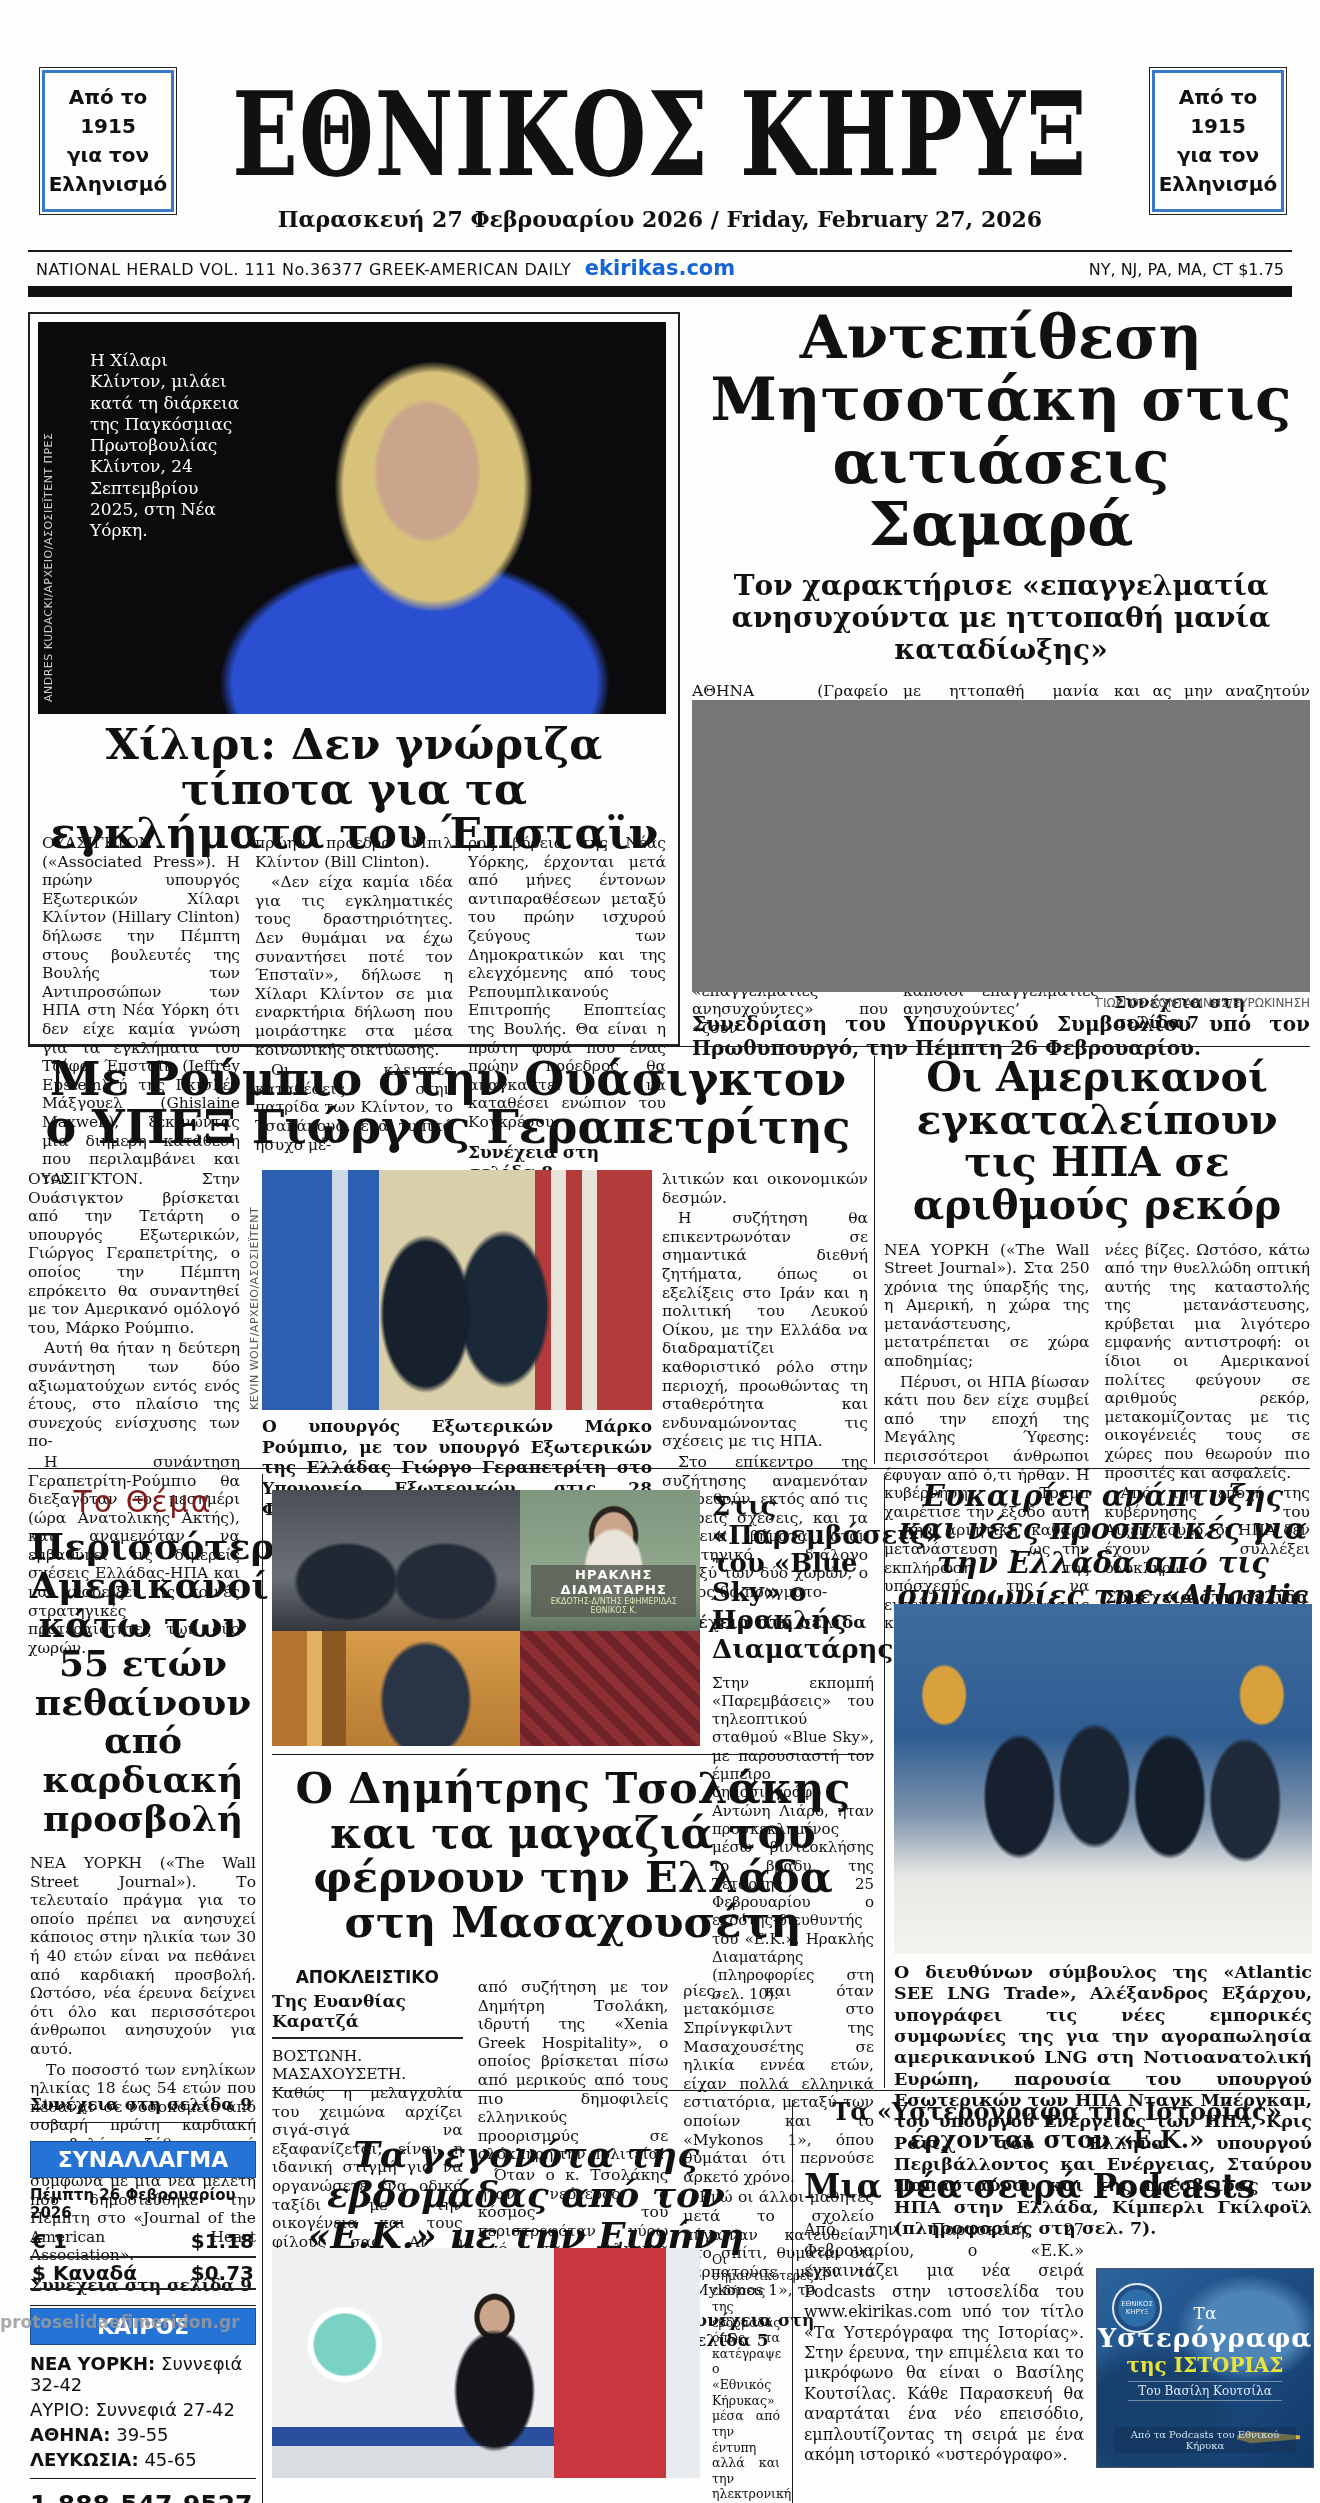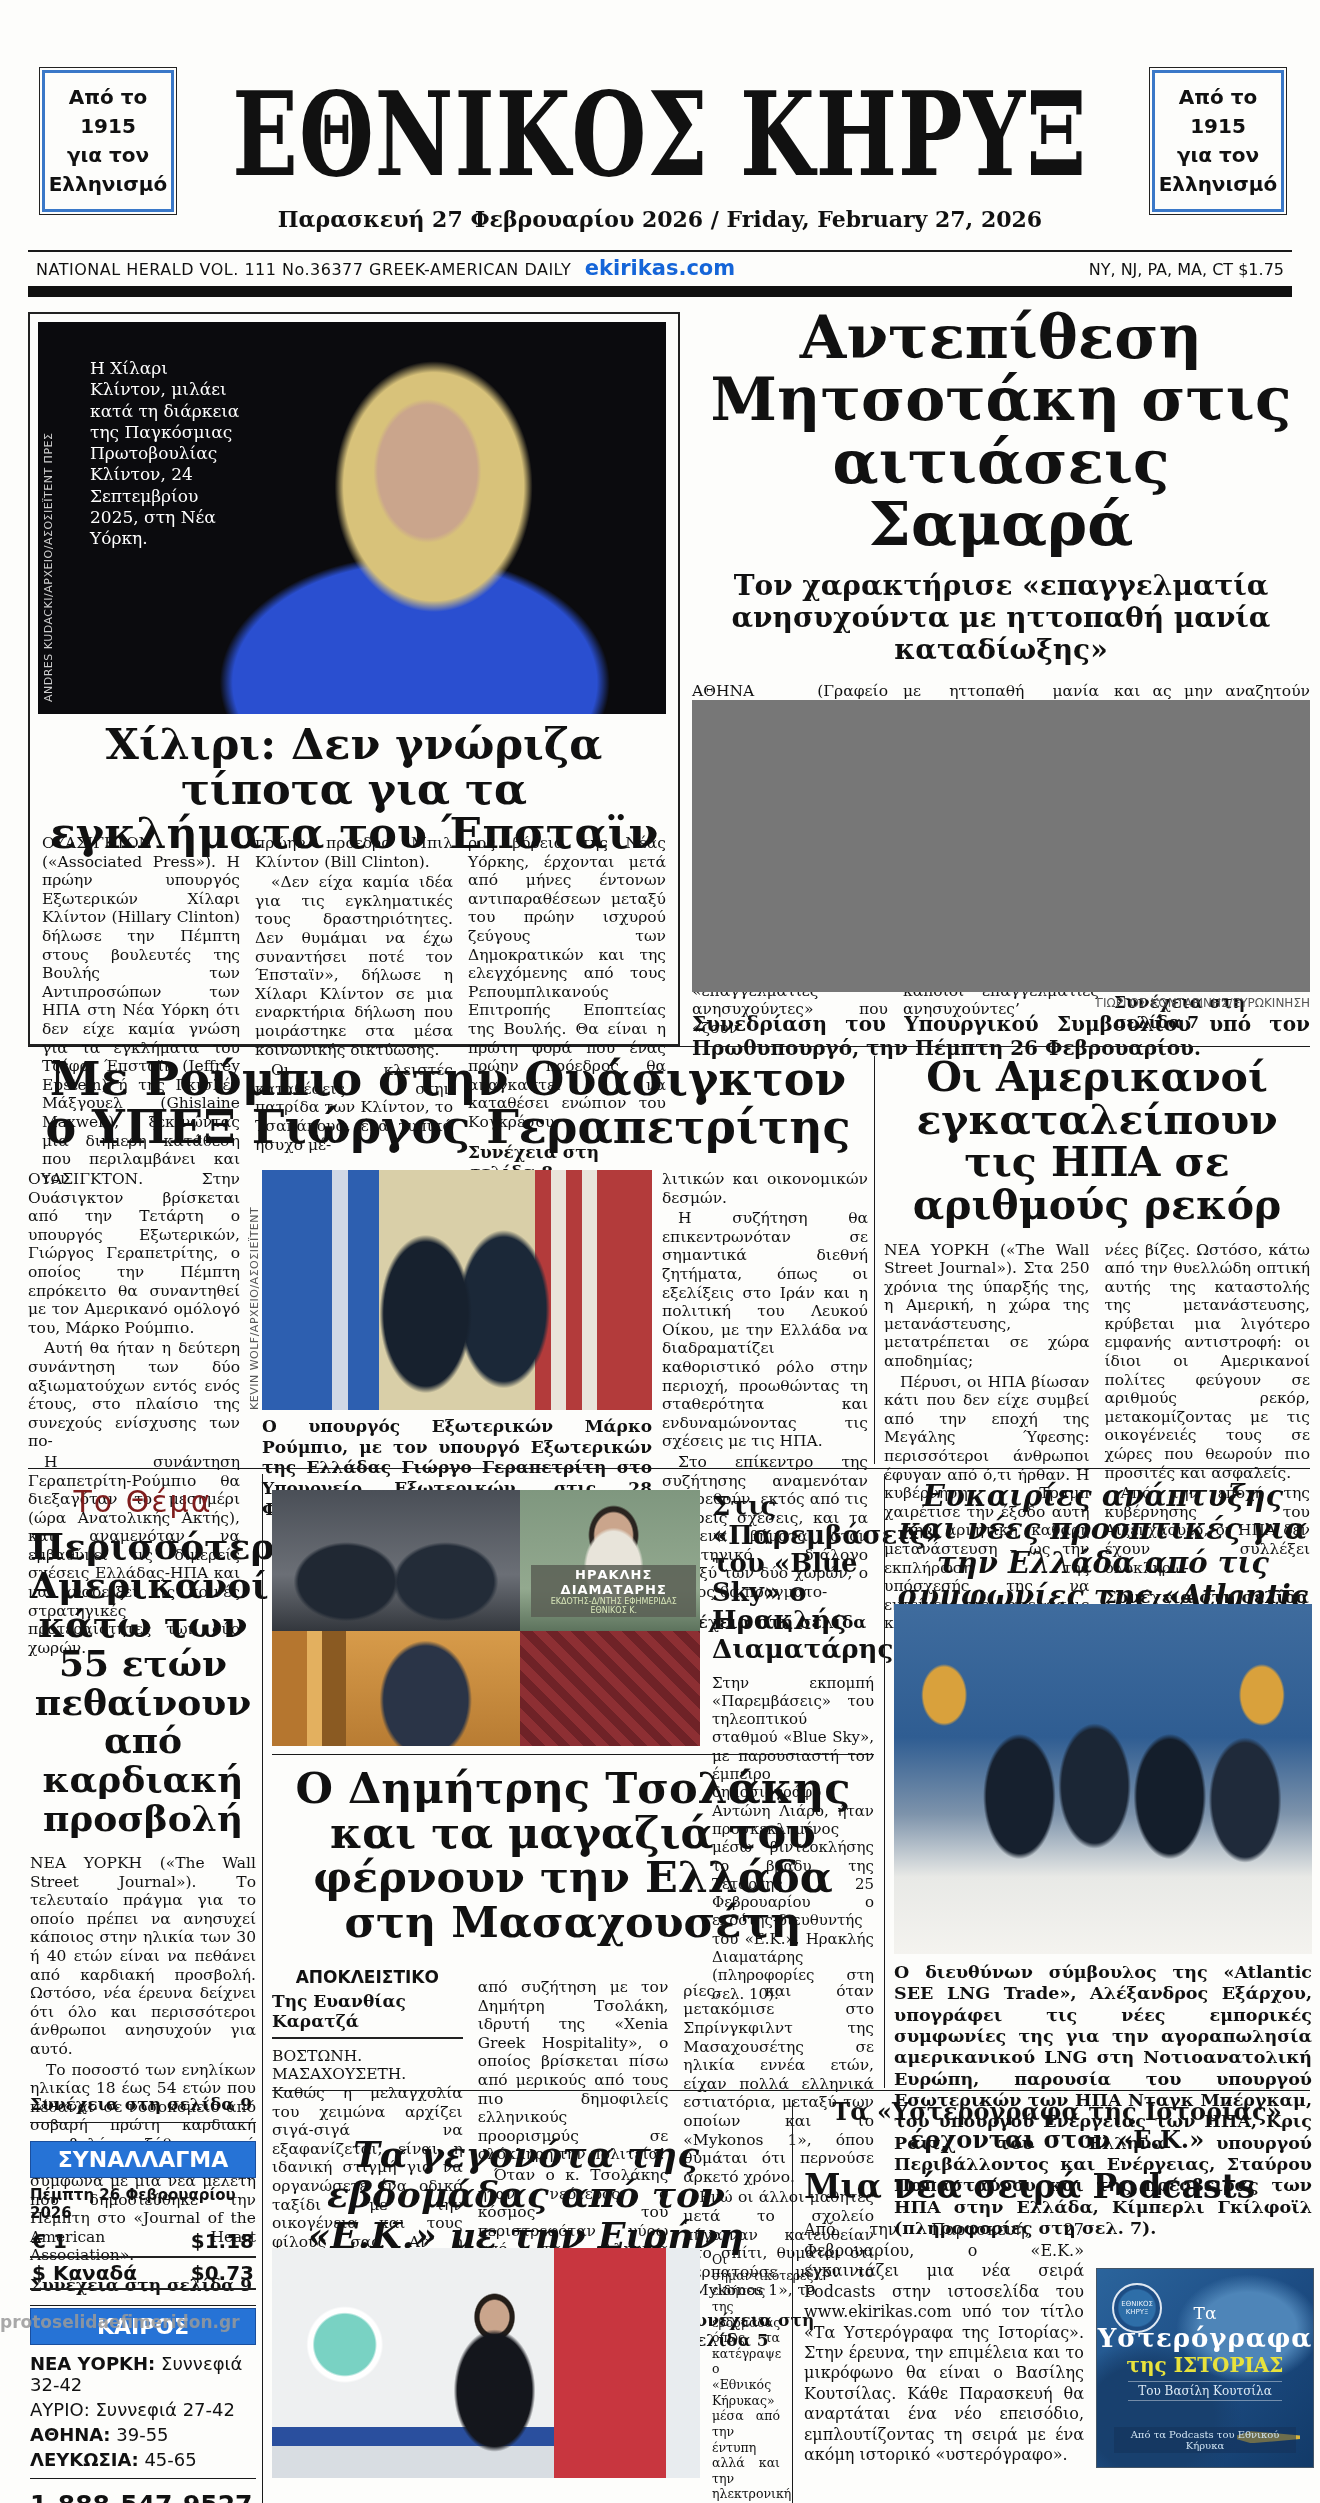--- a/index.html
+++ b/index.html
@@ -44,21 +44,21 @@
   .phone{font-weight:bold;font-size:25px;font-family:"DejaVu Sans","Liberation Sans",sans-serif;line-height:1.15;}
   .watermark{position:absolute;left:0;top:2312px;color:#9a9a9a;font-weight:bold;font-size:17px;
     font-family:"DejaVu Sans","Liberation Sans",sans-serif;opacity:.85;}
   .italic{font-style:italic;}
   
   .ph-hillary{background:
      radial-gradient(90px 120px at 62% 38%,#caa58c 0 55%,transparent 60%),
      radial-gradient(150px 190px at 63% 42%,#d8c27a 0 60%,transparent 66%),
      radial-gradient(260px 170px at 60% 92%,#2a4fd0 0 70%,transparent 75%),
      #0b0b0e;}
-  .ph-caption{position:absolute;left:52px;top:36px;width:150px;color:#fff;font-size:17px;line-height:1.25;}
+  .ph-caption{position:absolute;left:52px;top:28px;width:150px;color:#fff;font-size:17px;line-height:1.25;}
   .ph-cabinet{background:
      radial-gradient(60px 90px at 15% 55%,#22324a 0 60%,transparent 65%),
      radial-gradient(60px 90px at 35% 60%,#1d2b40 0 60%,transparent 65%),
      radial-gradient(70px 95px at 55% 52%,#24344e 0 60%,transparent 65%),
      radial-gradient(60px 90px at 75% 58%,#1f2e45 0 60%,transparent 65%),
      radial-gradient(60px 90px at 92% 55%,#253télé 0 0%,transparent 0%),
      linear-gradient(180deg,#aeb8c2 0%,#98a3ad 45%,#cfd3d6 72%,#e6e6e4 100%);}
   .ph-rubio{background:
      linear-gradient(90deg,#2d5fb0 0 18%,#cfd8e6 18% 22%,#2d5fb0 22% 30%,transparent 30%),
      radial-gradient(70px 120px at 42% 60%,#17212e 0 60%,transparent 66%),

